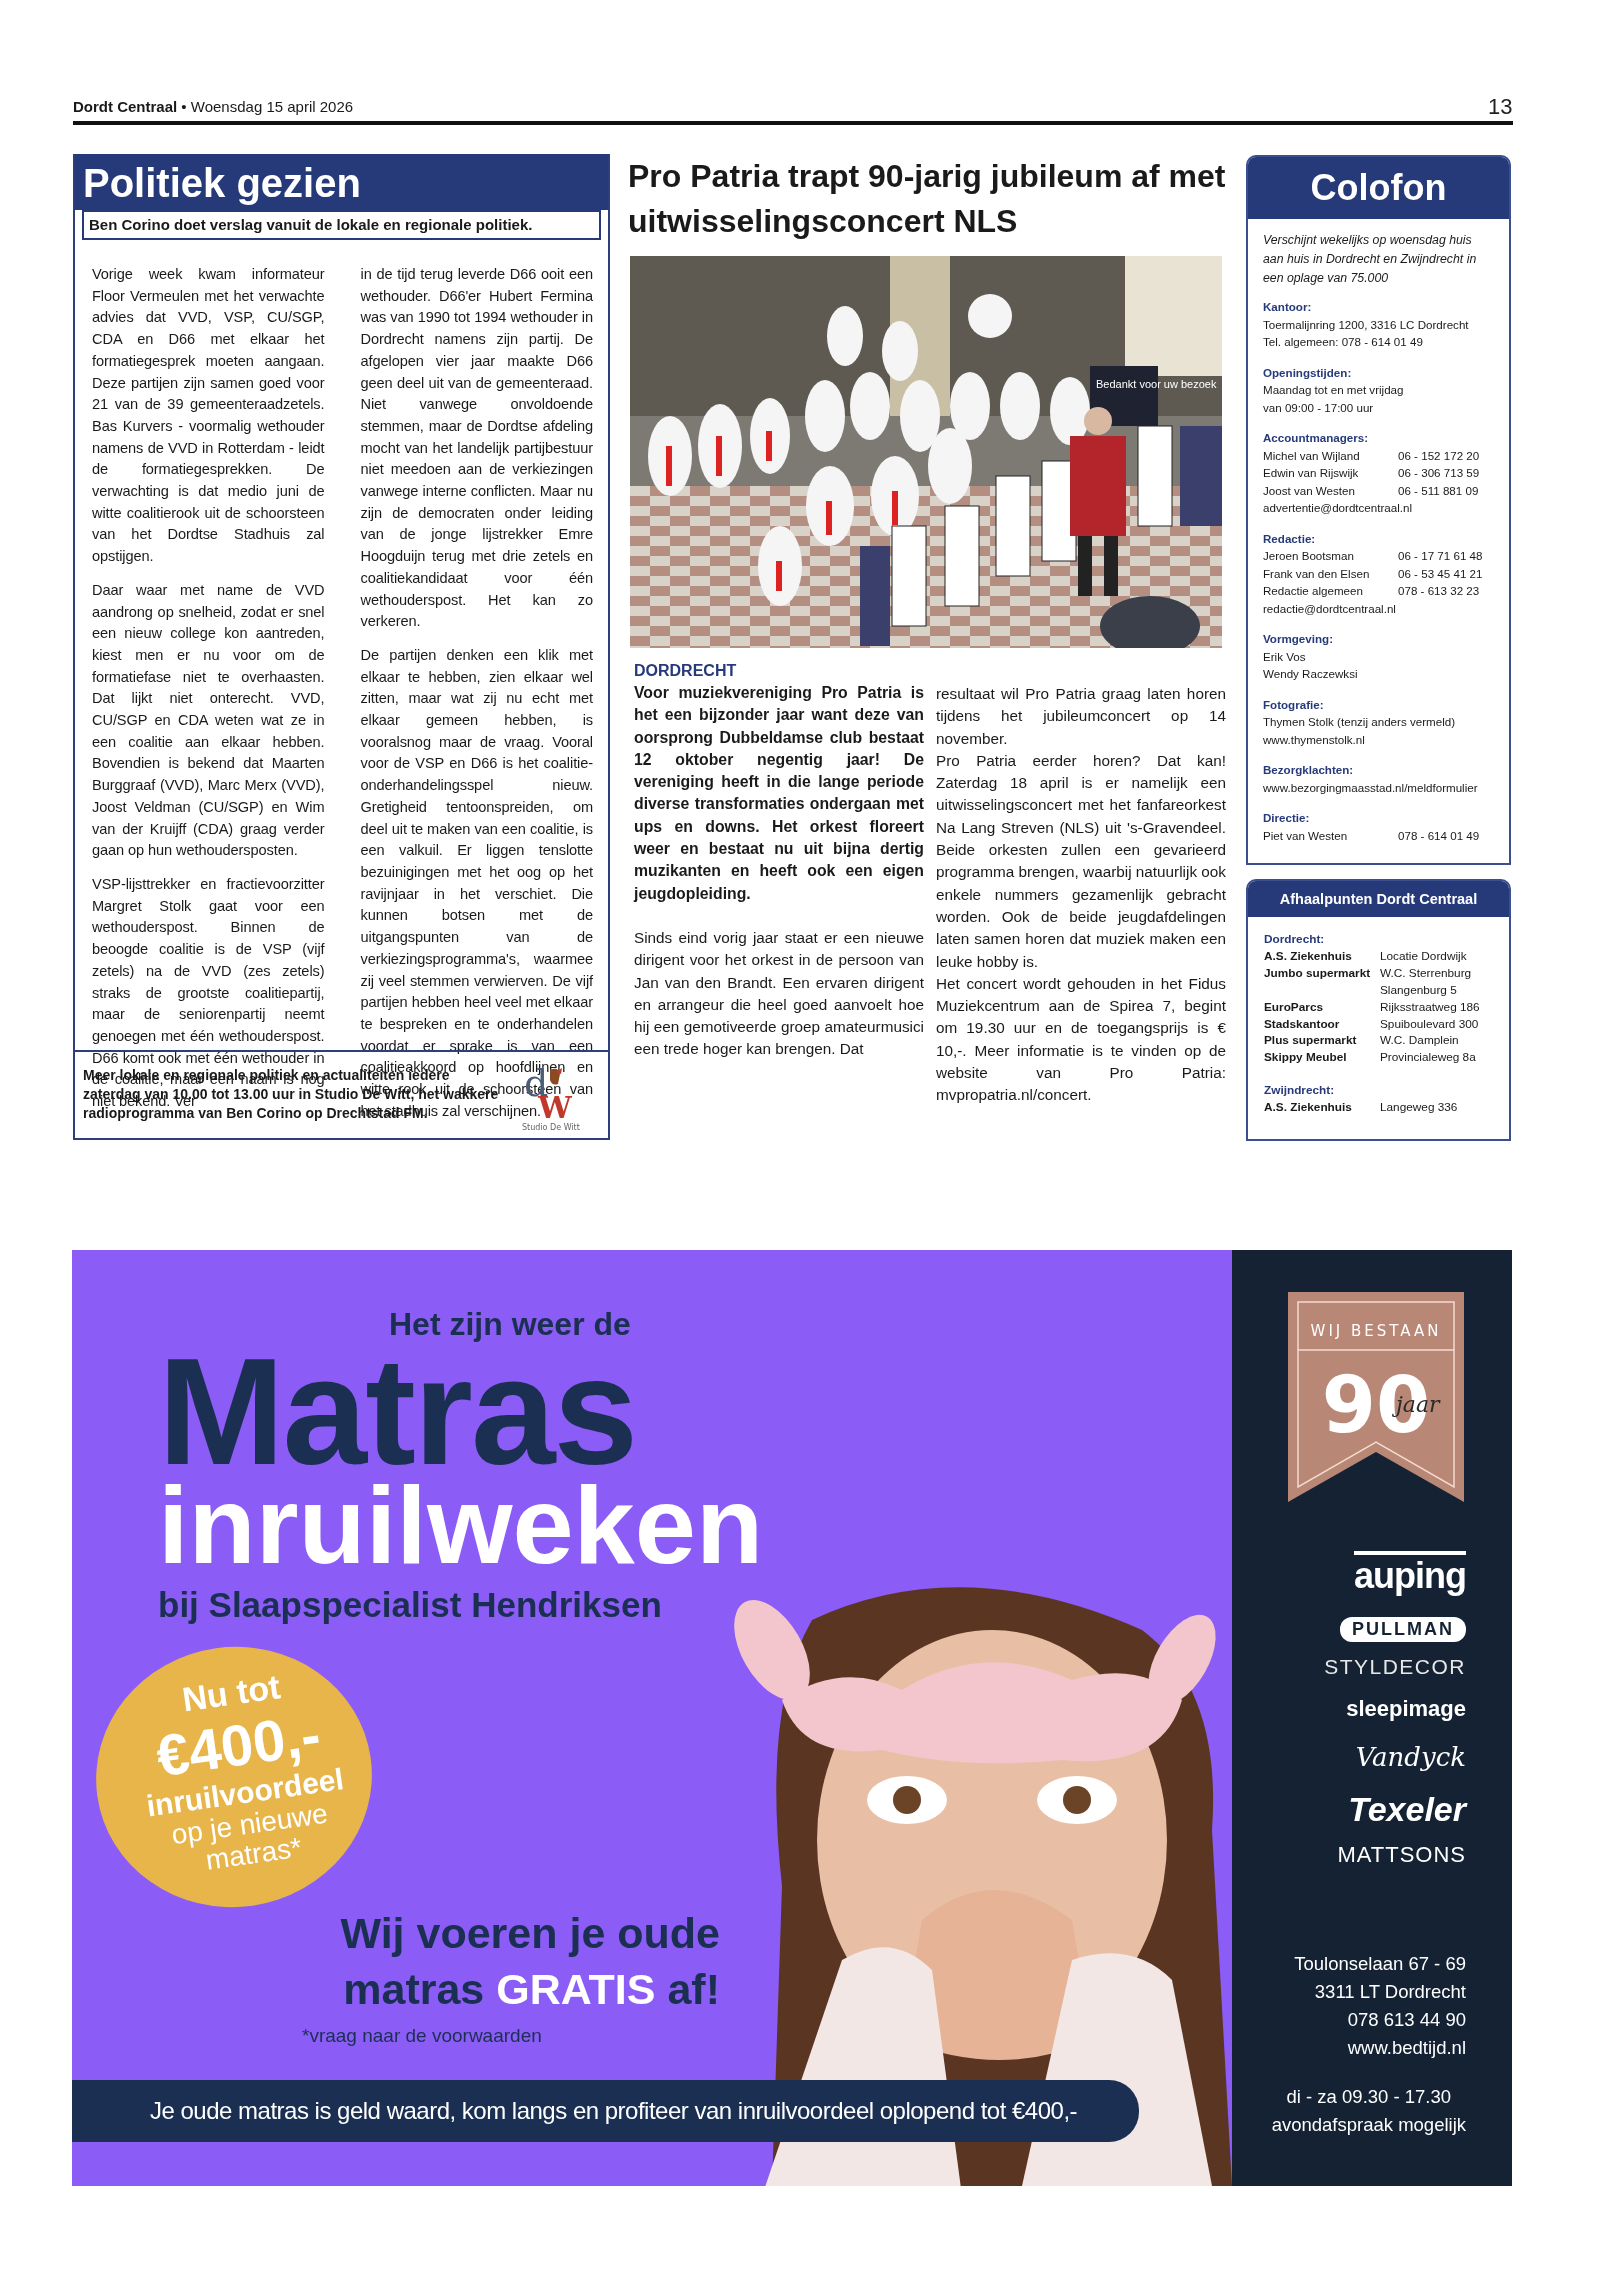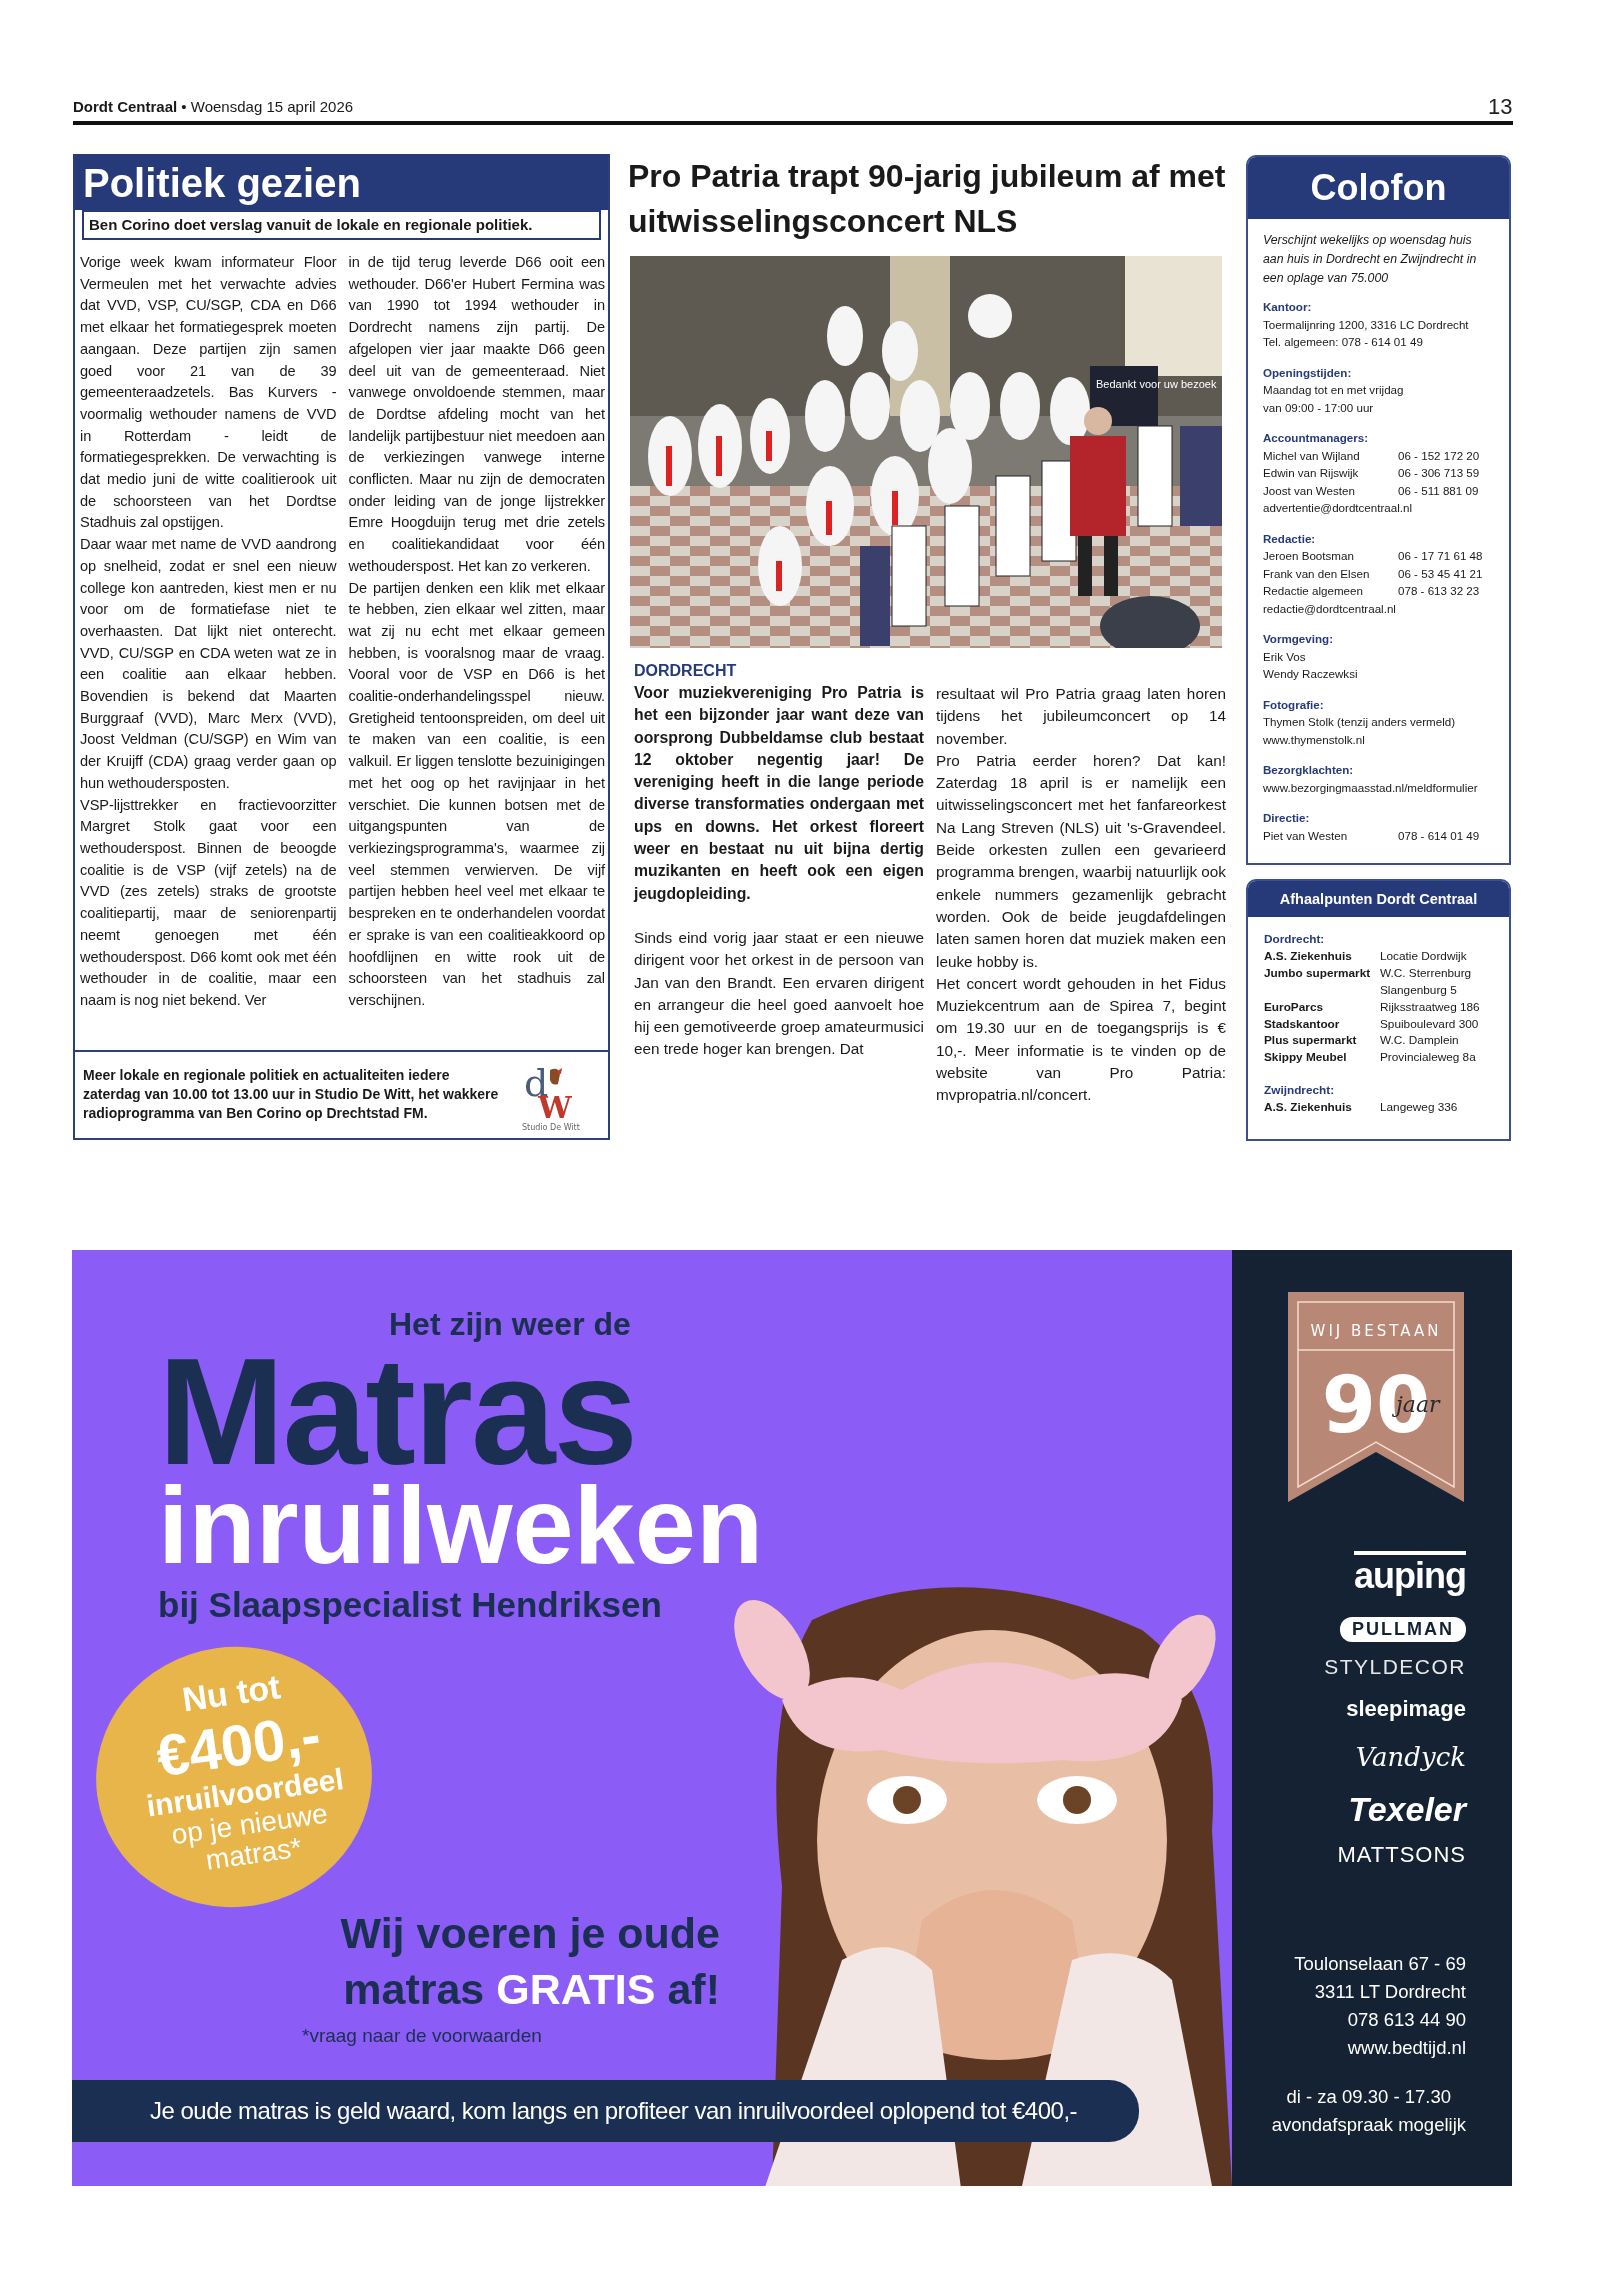--- a/index.html
+++ b/index.html
@@ -10,21 +10,21 @@
   .masthead .paper{font-weight:bold}
   .page-no{position:absolute;left:1488px;top:94px;font-size:22px;color:#222}
   .rule{position:absolute;left:73px;top:121px;width:1440px;height:4px;background:#111}
 
   
   .pol{position:absolute;left:73px;top:154px;width:537px;height:986px;border:2px solid #2c3f7c;border-top:none}
   .pol-head{background:#263a7a;height:56px;padding:4px 8px;color:#fff;font-size:40px;font-weight:bold;line-height:50px}
   .pol-sub{margin:0 7px;border:2px solid #263a7a;background:#fff;height:30px;padding:0 5px;font-size:15px;font-weight:bold;line-height:26px}
   .pol-body{position:absolute;left:5px;top:98px;width:525px;height:788px;display:flex;gap:12px}
   .pol-col{flex:1;font-size:14.6px;line-height:21.7px;text-align:justify;font-family:"Liberation Sans",sans-serif;letter-spacing:-0.1px}
-  .pol-col p{margin:0}
+  .pol-col p{margin:12px}
   .pol-foot{position:absolute;left:0;top:896px;width:533px;border-top:2px solid #2c3f7c;height:90px;padding:14px 8px}
   .pol-foot-text{font-size:14px;font-weight:bold;line-height:19px;width:420px}
   .dw-logo{position:absolute;right:22px;top:10px;width:70px;height:70px}
 
   
   .pp-title{position:absolute;left:628px;top:154px;width:600px;font-size:32px;font-weight:bold;line-height:45px;color:#1a1a1a}
   .pp-photo{position:absolute;left:630px;top:256px;width:592px;height:392px;background:#9a958c;overflow:hidden}
   .pp-col{position:absolute;top:660px;width:290px;font-size:15.3px;line-height:22.3px;text-align:justify}
   .pp-col1{left:634px}
   .pp-col2{left:936px;top:683px}

